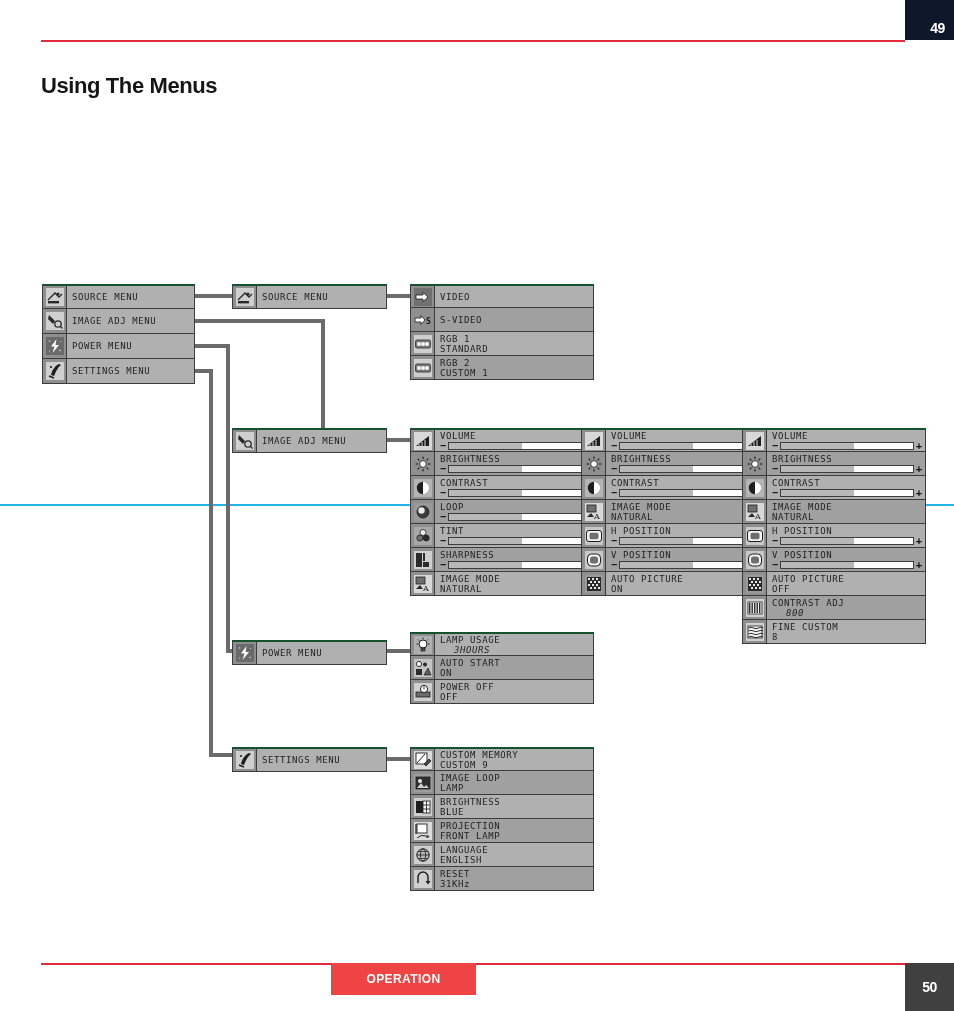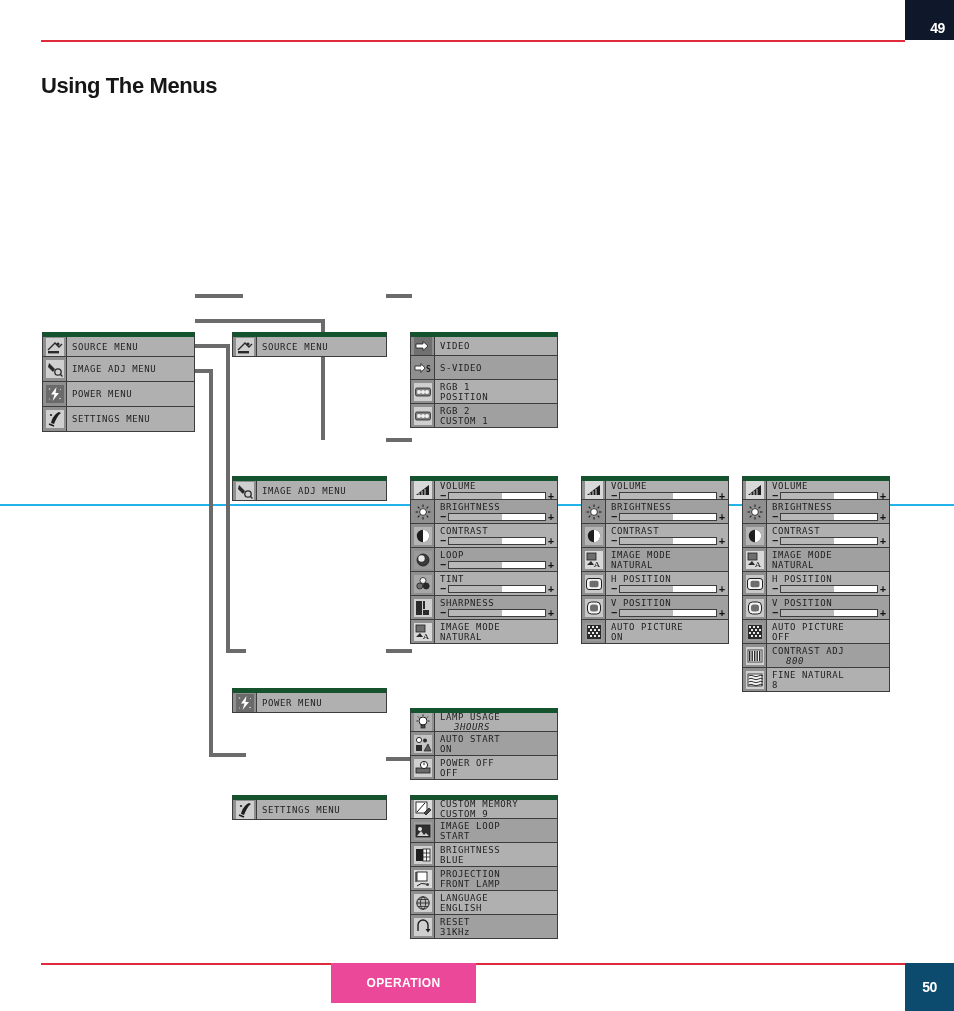--- a/index.html
+++ b/index.html
@@ -24,28 +24,28 @@
   #page-title{
     position:absolute;left:41px;top:58px;
     font-size:22px;font-weight:bold;color:#161616;
     letter-spacing:-0.4px;
   }
   #rule-bottom{
     position:absolute;left:41px;top:963px;width:864px;height:2px;
     background:#e02b3c;
   }
   #footer-tab{
-    position:absolute;left:331px;top:963px;width:145px;height:40px;
-    background:#ec4899;color:#ffffff;
+    position:absolute;left:331px;top:963px;width:145px;height:32px;
+    background:#ef4444;color:#ffffff;
     font-weight:bold;font-size:12px;letter-spacing:0.4px;
     display:flex;align-items:center;justify-content:center;
   }
   #page-badge-bottom{
     position:absolute;left:905px;top:963px;width:49px;height:48px;
-    background:#0c4a6e;color:#ffffff;
+    background:#404040;color:#ffffff;
     font-weight:bold;font-size:14px;
     display:flex;align-items:center;justify-content:center;
     letter-spacing:-0.5px;
   }
   #cyan-line{
     position:absolute;left:0;top:504px;width:954px;height:2px;
     background:#22b3e8;
   }
 
   
@@ -53,21 +53,21 @@
 
   .connector{position:absolute;background:#6b6b6b;}
 
   
   .menu-block{position:absolute;}
   .mrow{
     display:flex;align-items:stretch;
     background:#b0b0b0;border:1px solid #3c3c3c;border-top:none;
     box-sizing:border-box;
   }
-  .mrow:first-child{border-top:5px solid #14532d;margin-top:48px;}
+  .mrow:first-child{border-top:2px solid #14532d;}
   .mrow.alt{background:#a0a0a0;}
 
   .icon-cell{
     width:24px;min-width:24px;
     background:#8f8f8f;border-right:1px solid #3c3c3c;
     display:flex;align-items:center;justify-content:center;
     box-sizing:border-box;position:relative;
   }
   .icon-cell svg{display:block;}
 
@@ -96,21 +96,21 @@
     flex:1;height:8px;background:#ffffff;border:1px solid #3c3c3c;
     box-sizing:border-box;position:relative;
   }
   .slider .fill{
     position:absolute;left:0;top:0;bottom:0;background:#b8b8b8;
   }
 
   
   .col-main{width:153px;}
   .col-sub{width:155px;}
-  .col-leaf{width:148px;}
+  .col-leaf{width:184px;}
 
   .h25{height:25px;}
   .h24{height:24px;}
 </style>
 </head>
 <body>
 
 <div id="page-badge-top">49</div>
 <div id="rule-top"></div>
 <h1 id="page-title">Using The Menus</h1>
@@ -250,21 +250,21 @@
         <svg width="18" height="18" viewBox="0 0 18 18">
           <rect width="18" height="18" fill="#cfcfcf"></rect>
           <rect x="1.5" y="5" width="15" height="8" rx="1.5" fill="#7d7d7d" stroke="#2a2a2a" stroke-width="0.8"></rect>
           <circle cx="5" cy="9" r="2" fill="#f2f2f2"></circle>
           <circle cx="9" cy="9" r="2" fill="#f2f2f2"></circle>
           <circle cx="13" cy="9" r="2" fill="#f2f2f2"></circle>
         </svg>
       </div>
       <div class="label-cell">
         <span class="lbl">RGB 1</span>
-        <span class="val">POSITION</span>
+        <span class="val">STANDARD</span>
       </div>
     </div>
 
     <div class="mrow h24 alt">
       <div class="icon-cell">
         <svg width="18" height="18" viewBox="0 0 18 18">
           <rect width="18" height="18" fill="#cfcfcf"></rect>
           <rect x="1.5" y="5" width="15" height="8" rx="1.5" fill="#7d7d7d" stroke="#2a2a2a" stroke-width="0.8"></rect>
           <circle cx="5" cy="9" r="2" fill="#f2f2f2"></circle>
           <circle cx="9" cy="9" r="2" fill="#f2f2f2"></circle>
@@ -777,21 +777,21 @@
           <rect x="2" y="3" width="14" height="12" fill="#f4f4f4" stroke="#1e1e1e" stroke-width="0.8"></rect>
           <g stroke="#2a2a2a" stroke-width="1" fill="none">
             <path d="M2.5 5 Q5 3.5 7.5 5 T12.5 5 T17 5"></path>
             <path d="M2.5 8 Q5 6.5 7.5 8 T12.5 8 T17 8"></path>
             <path d="M2.5 11 Q5 9.5 7.5 11 T12.5 11 T17 11"></path>
             <path d="M2.5 14 Q5 12.5 7.5 14 T12.5 14 T17 14"></path>
           </g>
         </svg>
       </div>
       <div class="label-cell">
-        <span class="lbl">FINE NATURAL</span>
+        <span class="lbl">FINE CUSTOM</span>
         <span class="val">8</span>
       </div>
     </div>
   </div>
 
   <div class="menu-block col-sub" style="left:232px;top:640px;">
     <div class="mrow h25">
       <div class="icon-cell">
         <svg width="18" height="18" viewBox="0 0 18 18">
           <rect width="18" height="18" fill="#6a6a6a"></rect>
@@ -801,21 +801,21 @@
           <circle cx="14.5" cy="4.5" r="0.6" fill="#d8d8d8"></circle>
           <circle cx="3.5" cy="14" r="0.6" fill="#d8d8d8"></circle>
         </svg>
       </div>
       <div class="label-cell">
         <span class="lbl">POWER MENU</span>
       </div>
     </div>
   </div>
 
-  <div class="menu-block col-leaf" style="left:410px;top:660px;">
+  <div class="menu-block col-leaf" style="left:410px;top:632px;">
 
     <div class="mrow h24">
       <div class="icon-cell">
         <svg width="18" height="18" viewBox="0 0 18 18">
           <rect width="18" height="18" fill="#b0b0b0"></rect>
           <circle cx="9" cy="8" r="4" fill="#ffffff" stroke="#1e1e1e" stroke-width="1"></circle>
           <rect x="7" y="12" width="4" height="3" fill="#4a4a4a" stroke="#1e1e1e" stroke-width="0.7"></rect>
           <g stroke="#1e1e1e" stroke-width="1">
             <path d="M9 1.5 L9 3"></path>
               <path d="M2.5 8 L4 8"></path>
@@ -900,21 +900,21 @@
       <div class="icon-cell">
         <svg width="18" height="18" viewBox="0 0 18 18">
           <rect width="18" height="18" fill="#9e9e9e"></rect>
           <rect x="2" y="3" width="14" height="12" fill="#2f2f2f" stroke="#1e1e1e" stroke-width="0.8"></rect>
           <circle cx="6" cy="7" r="2" fill="#e8e8e8"></circle>
           <path d="M3 14 L7 9 L10 13 L12 11 L15 14 Z" fill="#cfcfcf"></path>
         </svg>
       </div>
       <div class="label-cell">
         <span class="lbl">IMAGE LOOP</span>
-        <span class="val">START</span>
+        <span class="val">LAMP</span>
       </div>
     </div>
 
     <div class="mrow h24">
       <div class="icon-cell">
         <svg width="18" height="18" viewBox="0 0 18 18">
           <rect width="18" height="18" fill="#cfcfcf"></rect>
           <rect x="2" y="3" width="7" height="12" fill="#1e1e1e"></rect>
           <rect x="9" y="3" width="7" height="12" fill="#f2f2f2" stroke="#1e1e1e" stroke-width="0.8"></rect>
           <g stroke="#1e1e1e" stroke-width="0.8">

